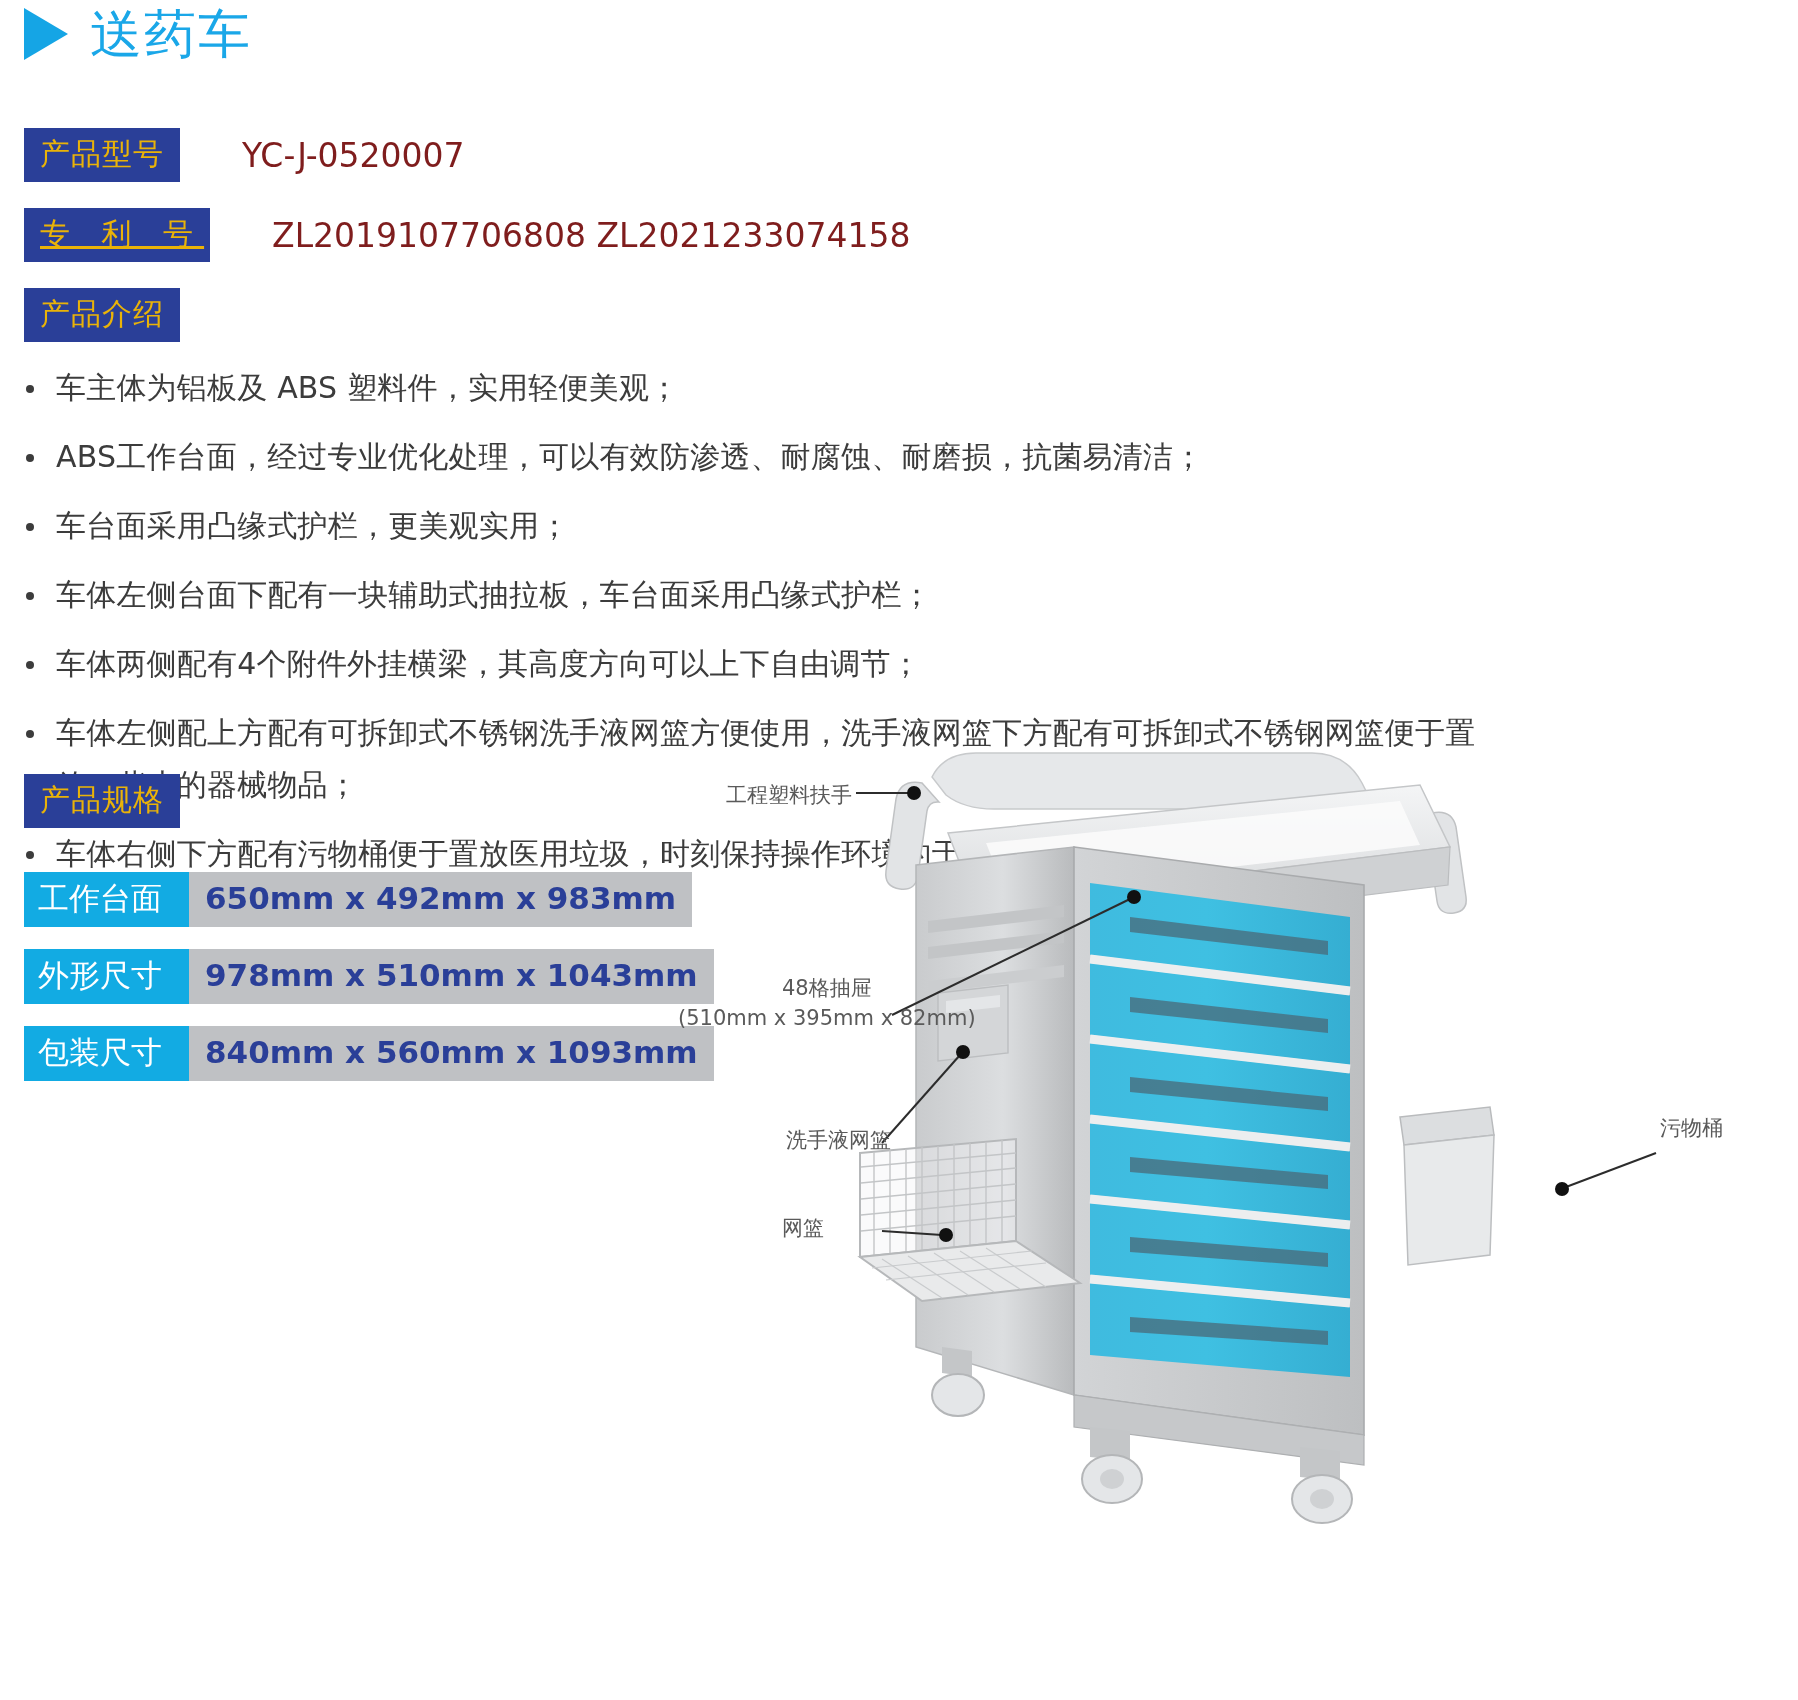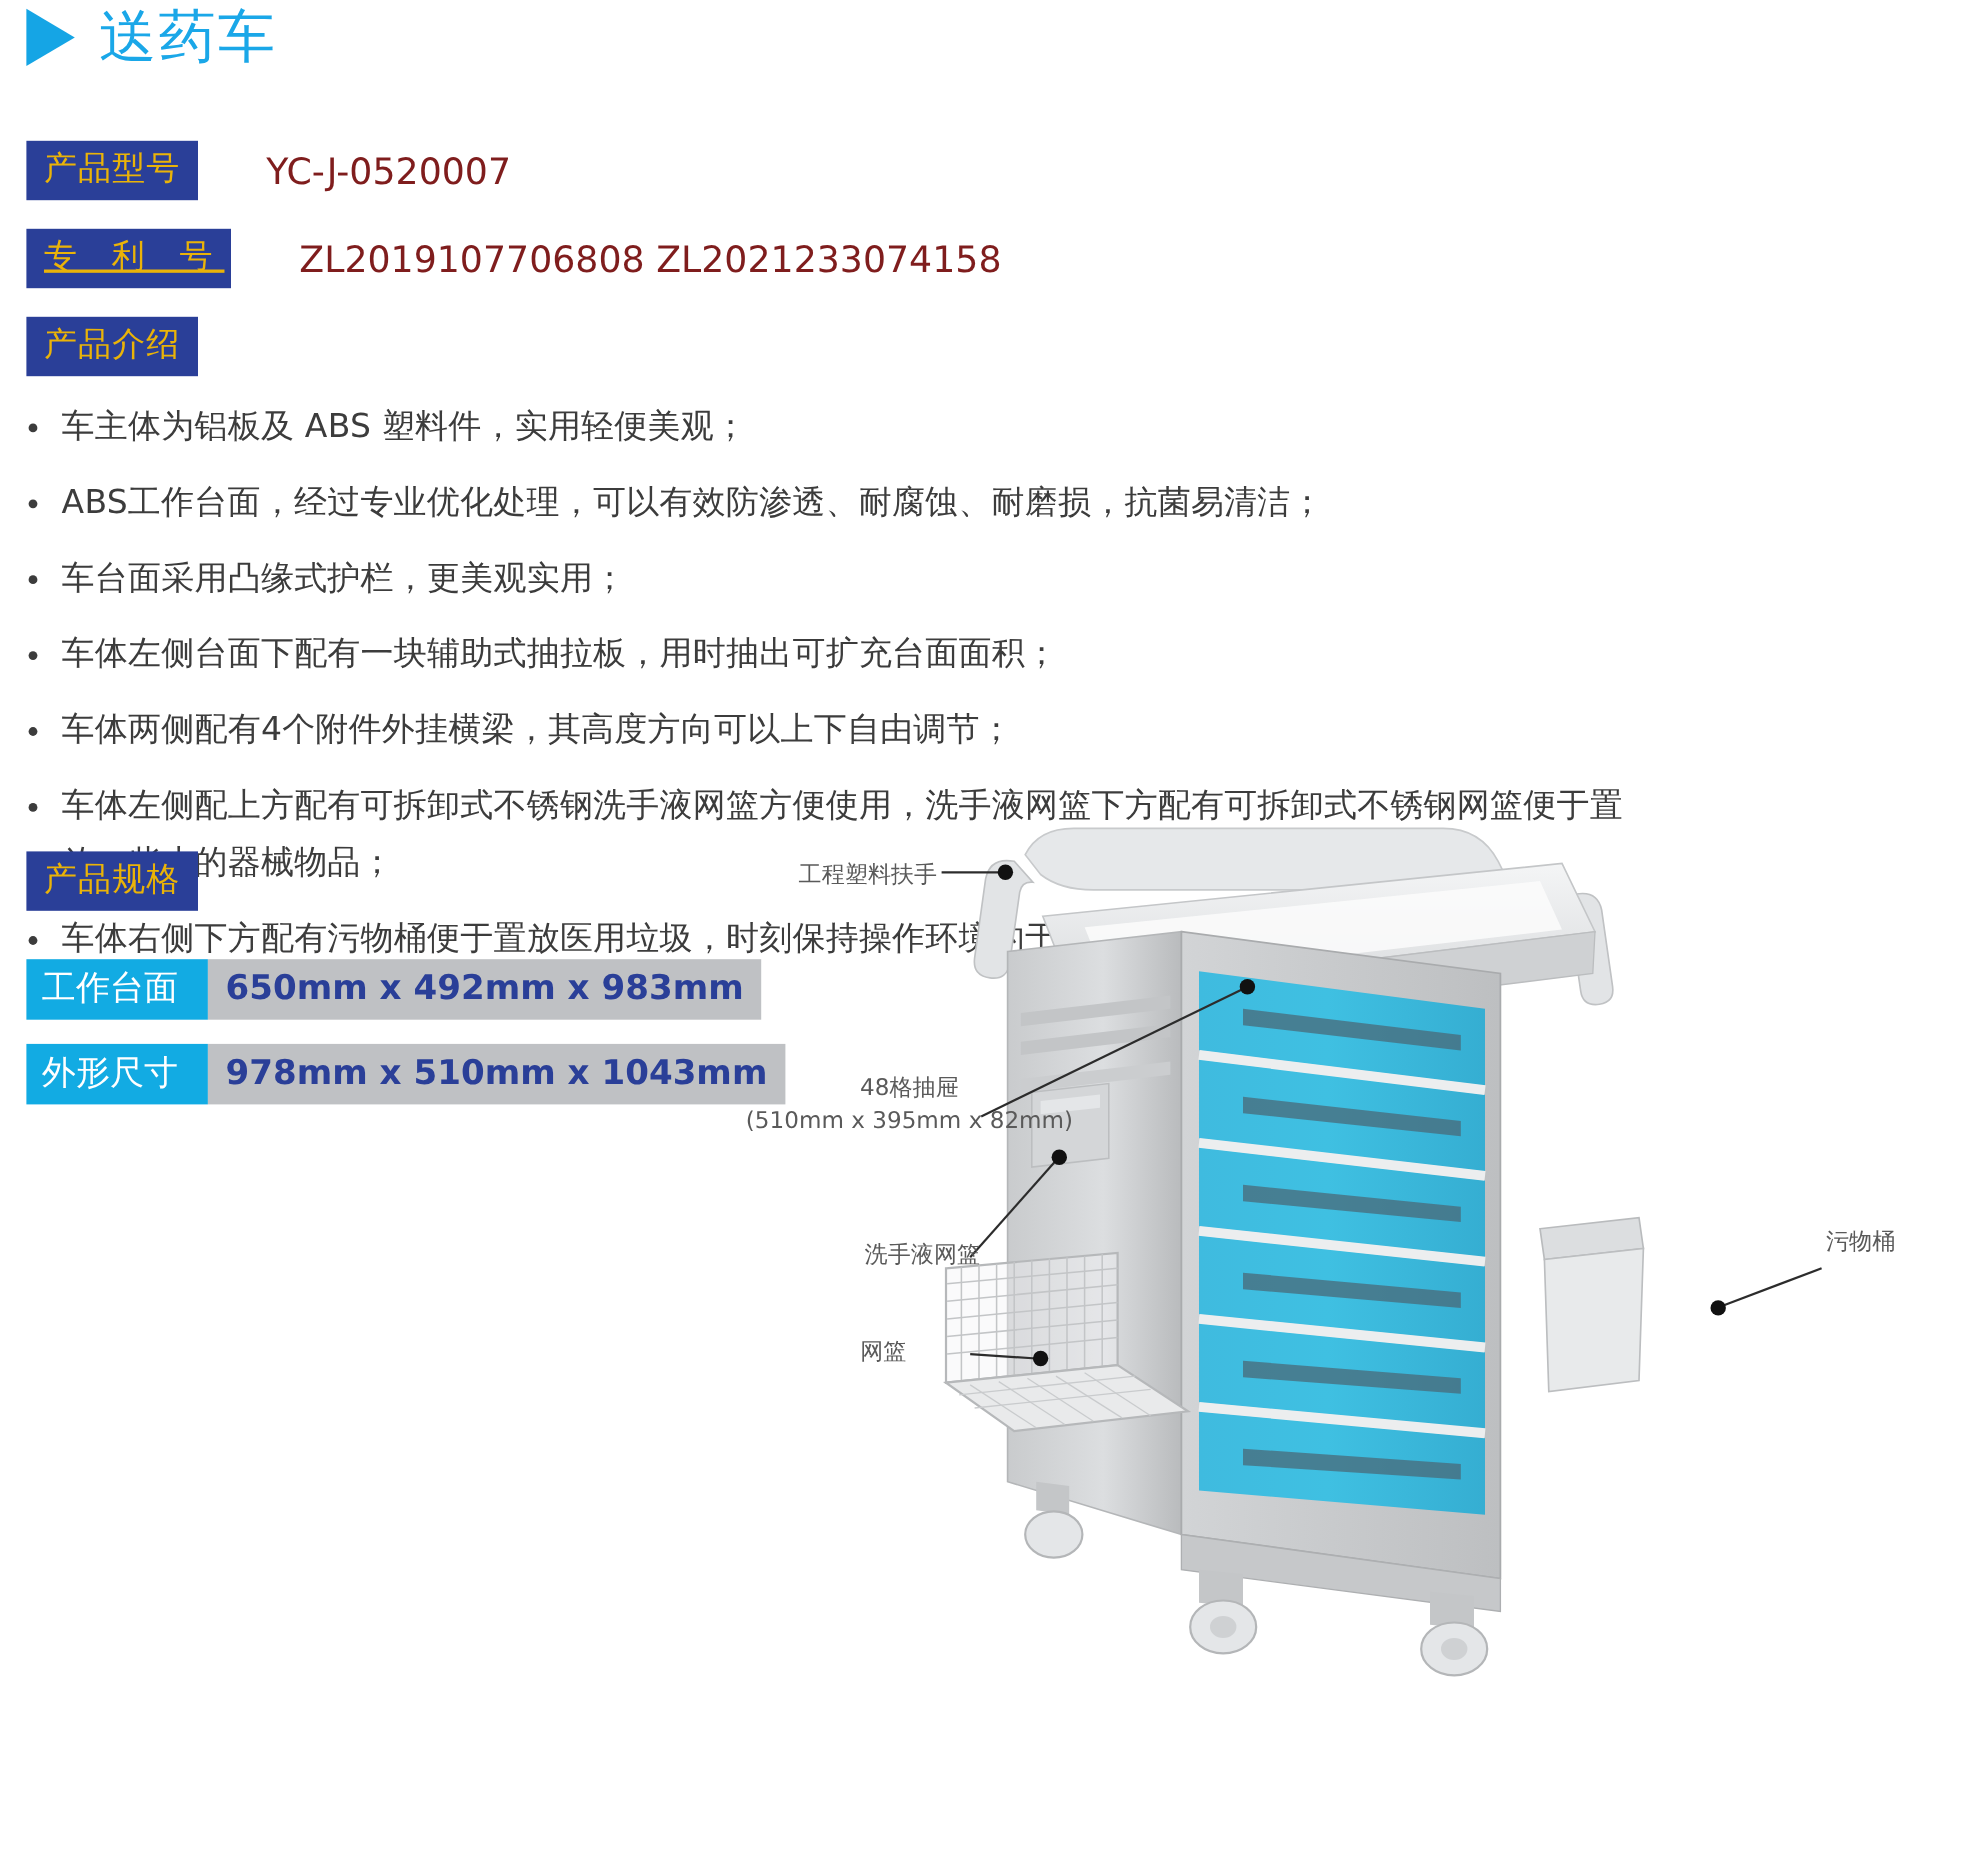--- a/index.html
+++ b/index.html
@@ -130,38 +130,42 @@
 </div>
 
 <div id="sec-intro">
   <span class="chip">产品介绍</span>
 </div>
 
 <ul class="bullets">
   <li>车主体为铝板及 ABS 塑料件，实用轻便美观；</li>
   <li>ABS工作台面，经过专业优化处理，可以有效防渗透、耐腐蚀、耐磨损，抗菌易清洁；</li>
   <li>车台面采用凸缘式护栏，更美观实用；</li>
-  <li>车体左侧台面下配有一块辅助式抽拉板，用时抽出可扩充台面面积；</li>
+  <li>车体左侧台面下配有一块辅助式抽拉板，车台面采用凸缘式护栏；</li>
   <li>车体两侧配有4个附件外挂横梁，其高度方向可以上下自由调节；</li>
   <li>车体左侧配上方配有可拆卸式不锈钢洗手液网篮方便使用，洗手液网篮下方配有可拆卸式不锈钢网篮便于置放一些小的器械物品；</li>
   <li>车体右侧下方配有污物桶便于置放医用垃圾，时刻保持操作环境的于净整洁。</li>
 </ul>
 
 <div id="sec-spec">
   <span class="chip">产品规格</span>
 </div>
 
 <div class="spec-table">
   <div class="spec-row">
     <span class="spec-key">工作台面</span>
     <span class="spec-val">650mm x 492mm x 983mm</span>
   </div>
   <div class="spec-row">
     <span class="spec-key">外形尺寸</span>
     <span class="spec-val">978mm x 510mm x 1043mm</span>
+  </div>
+  <div class="spec-row">
+    <span class="spec-key">包装尺寸</span>
+    <span class="spec-val">840mm x 560mm x 1093mm</span>
   </div>
 </div>
 
 <div class="photo-area">
 
   <svg width="1138" height="965" viewBox="0 0 1138 965">
     <defs>
       <linearGradient id="gTop" x1="0" y1="0" x2="0" y2="1">
         <stop offset="0%" stop-color="#f4f5f6"></stop>
         <stop offset="100%" stop-color="#d9dbdd"></stop>

